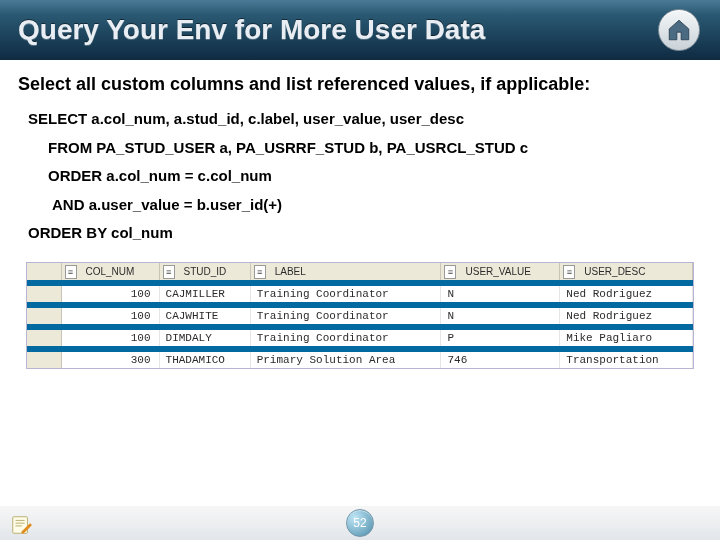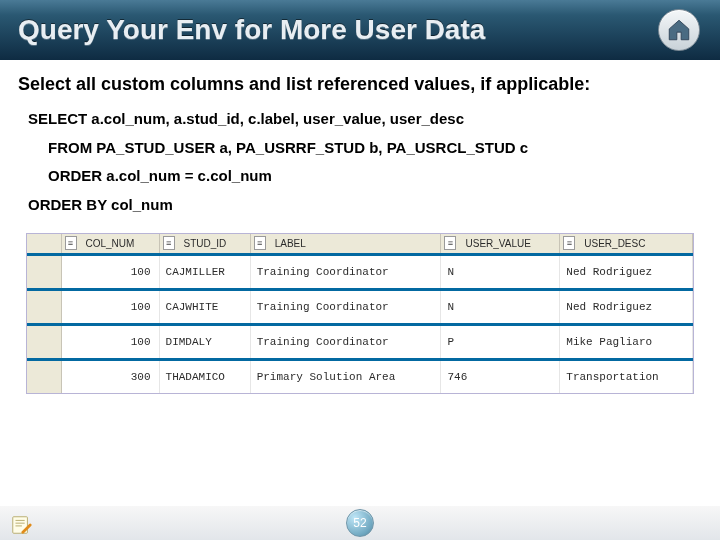--- a/index.html
+++ b/index.html
@@ -85,22 +85,22 @@
     border: 1px solid #9a9a9a;
     font-size: 9px;
     line-height: 12px;
     text-align: center;
     color: #444;
   }
   table.results th .hdr-txt { padding-left: 20px; }
   table.results th.narrow { width: 34px; }
   table.results td {
     border-right: 1px solid #e6e6e6;
-    border-top: 3px solid #0369a1;
-    padding: 10px 6px;
+    border-top: 6px solid #0369a1;
+    padding: 2px 6px;
     height: 19px;
     white-space: nowrap;
   }
   table.results td.rowsel {
     background: #ece9d8;
     border-right: 1px solid #c8c4b6;
     width: 34px;
   }
   table.results td.num { text-align: right; padding-right: 8px; }
 
@@ -142,20 +142,21 @@
   </div>
 </div>
 
 <div class="content">
   <div class="intro">Select all custom columns and list referenced values, if applicable:</div>
 
   <div class="sql">
     <div class="l1">SELECT a.col_num, a.stud_id, c.label, user_value, user_desc</div>
     <div class="l2">FROM PA_STUD_USER a, PA_USRRF_STUD b, PA_USRCL_STUD c</div>
     <div class="l3">ORDER a.col_num = c.col_num</div>
+    <div class="l4">AND a.user_value = b.user_id(+)</div>
     <div class="l5">ORDER BY col_num</div>
   </div>
 
   <div class="grid-frame">
     <table class="results">
       <thead>
         <tr>
           <th class="narrow"></th>
           <th><span class="hdr-ctrl">≡</span><span class="hdr-txt">COL_NUM</span></th>
           <th><span class="hdr-ctrl">≡</span><span class="hdr-txt">STUD_ID</span></th>

